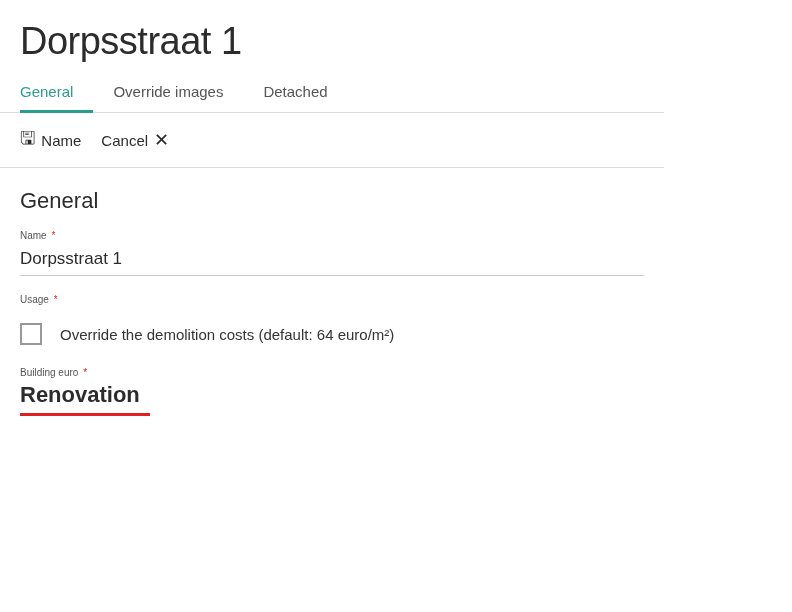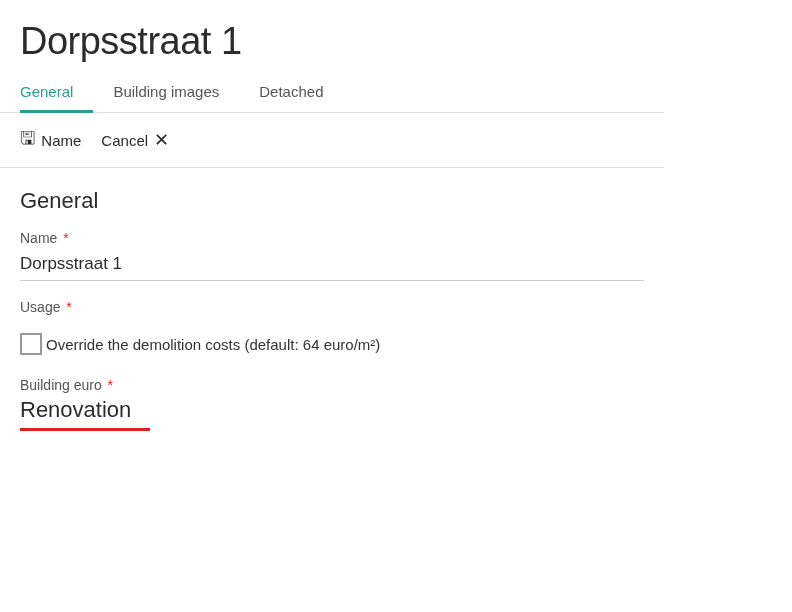--- a/index.html
+++ b/index.html
@@ -99,42 +99,42 @@
       font-weight: 400;
       color: #2c2c2c;
       margin-bottom: 16px;
     }
 
     .field-group {
       margin-bottom: 18px;
     }
 
     .field-label {
-      font-size: 14px;
+      font-size: 10px;
       color: #555;
       margin-bottom: 4px;
     }
 
     .field-label .required {
       color: #e02020;
       margin-left: 2px;
     }
 
     .field-value-underline {
       display: block;
       font-size: 17px;
       color: #2c2c2c;
       padding: 4px 0 6px 0;
       border-bottom: 1px solid #ccc;
     }
 
     .checkbox-row {
       display: flex;
       align-items: center;
-      gap: 4px;
+      gap: 18px;
       margin: 18px 0 22px 0;
     }
 
     .checkbox-box {
       width: 22px;
       height: 22px;
       border: 2px solid #999;
       background: #fff;
       flex-shrink: 0;
       cursor: pointer;
@@ -144,21 +144,21 @@
       font-size: 15px;
       color: #333;
     }
 
     .building-phase-section {
       margin-top: 4px;
     }
 
     .renovation-value {
       font-size: 22px;
-      font-weight: 400;
+      font-weight: 700;
       color: #2c2c2c;
       padding-bottom: 2px;
     }
 
     .renovation-underline {
       height: 3px;
       width: 130px;
       background: #e02020;
       margin-top: 3px;
     }
@@ -167,21 +167,21 @@
 <body>
 
 <div class="page-container">
 
   <div class="page-header">
     <h1 class="page-title">Dorpsstraat 1</h1>
   </div>
 
   <div class="tabs-bar">
     <div class="tab-item active">General</div>
-    <div class="tab-item">Building images</div>
+    <div class="tab-item">Override images</div>
     <div class="tab-item">Detached</div>
   </div>
 
   <div class="toolbar">
     <button class="toolbar-btn">
       <span class="icon">🖫</span>
       <span>Name</span>
     </button>
     <button class="toolbar-btn">
       <span>Cancel</span>

